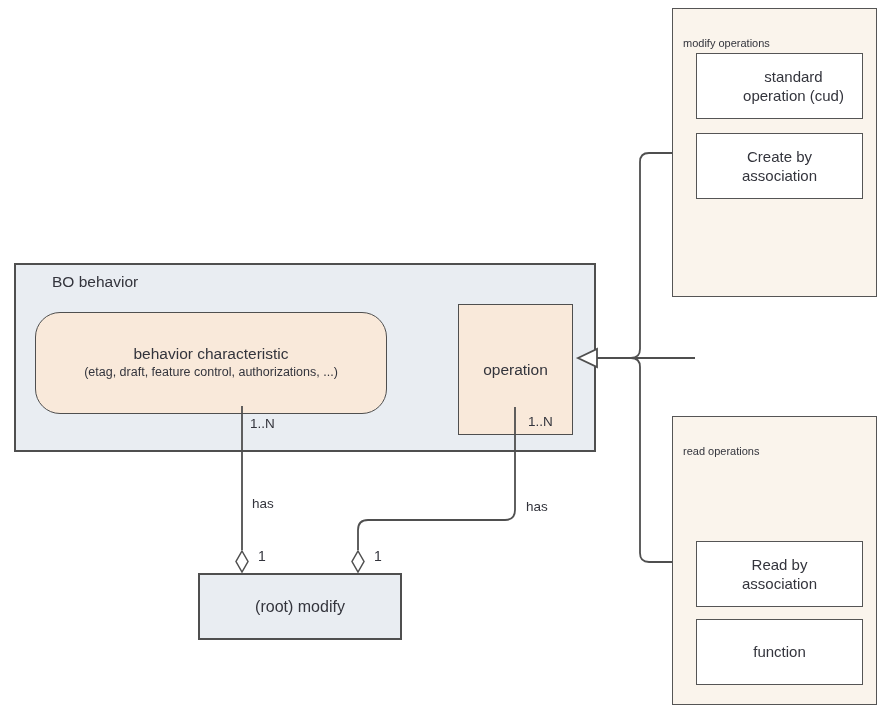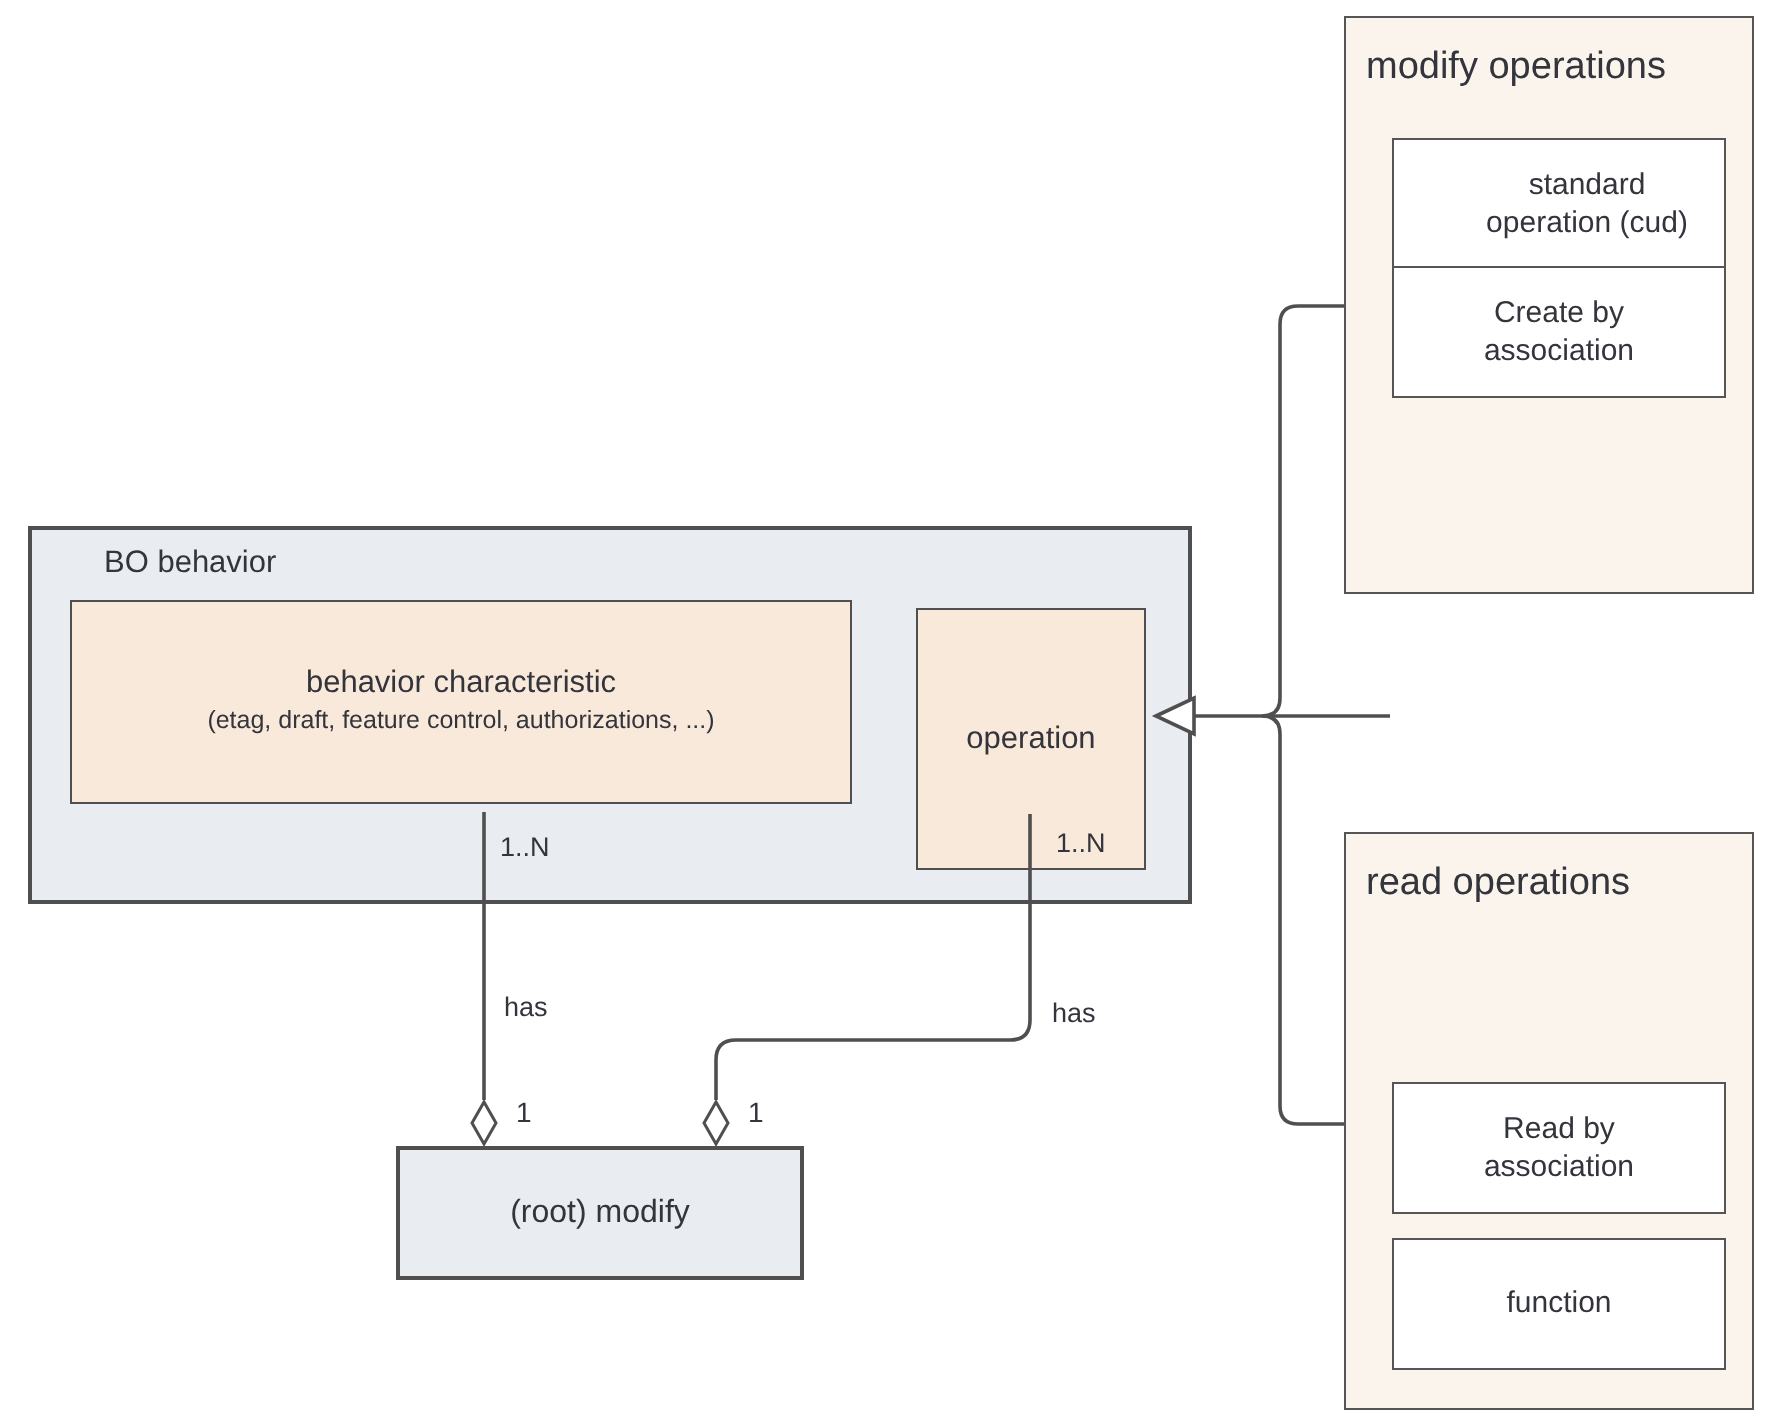--- a/index.html
+++ b/index.html
@@ -28,21 +28,21 @@
 
   
   .peach {
     background: #f9e9da;
     border: 1.7px solid #4f4f4f;
     display: flex; flex-direction: column;
     align-items: center; justify-content: center;
     text-align: center;
     z-index: 2;
   }
-  .behavior-characteristic { left: 35px; top: 300px; width: 391px; height: 102px; }
+  .behavior-characteristic { left: 35px; top: 312px; width: 352px; height: 102px; border-radius: 25px; }
   .bc-title { font-size: 15.5px; line-height: 1.3; }
   .bc-subtitle { font-size: 12.5px; line-height: 1.4; }
   .operation-box { left: 458px; top: 304px; width: 115px; height: 131px; font-size: 15.5px; }
 
   
   .root-entity {
     left: 198px; top: 573px; width: 204px; height: 67px;
     background: #e9edf2;
     border: 2px solid #4f4f4f;
     display: flex; align-items: center; justify-content: center;
@@ -50,37 +50,37 @@
     z-index: 1;
   }
 
   
   .group {
     background: #faf4ec;
     border: 1.7px solid #555555;
     z-index: 1;
   }
   .group-title {
-    position: absolute; left: 10px; top: 14px;
-    font-size: 19px;
+    position: absolute; left: 10px; top: 28px;
+    font-size: 11px;
   }
   .modify-group { left: 672px; top: 8px; width: 205px; height: 289px; }
   .read-group  { left: 672px; top: 416px; width: 205px; height: 289px; }
 
   .op-box {
     position: absolute; left: 23px; width: 167px; height: 66px;
     background: #ffffff;
     border: 1.7px solid #555555;
     display: flex; align-items: center; justify-content: center;
     text-align: center;
     font-size: 15px; line-height: 1.3;
     white-space: pre-line;
     box-sizing: border-box;
   }
-  .op-1 { top: 60px; padding-left: 28px; }
+  .op-1 { top: 44px; padding-left: 28px; }
   .op-2 { top: 124px; }
   .op-3 { top: 202px; }
 
   .lock-box {
     left: 695px; top: 322px; width: 167px; height: 70px;
     background: #ffffff;
     border: 2px solid #4f4f4f;
     display: flex; align-items: center; justify-content: center;
     font-size: 15px;
     z-index: 1;

